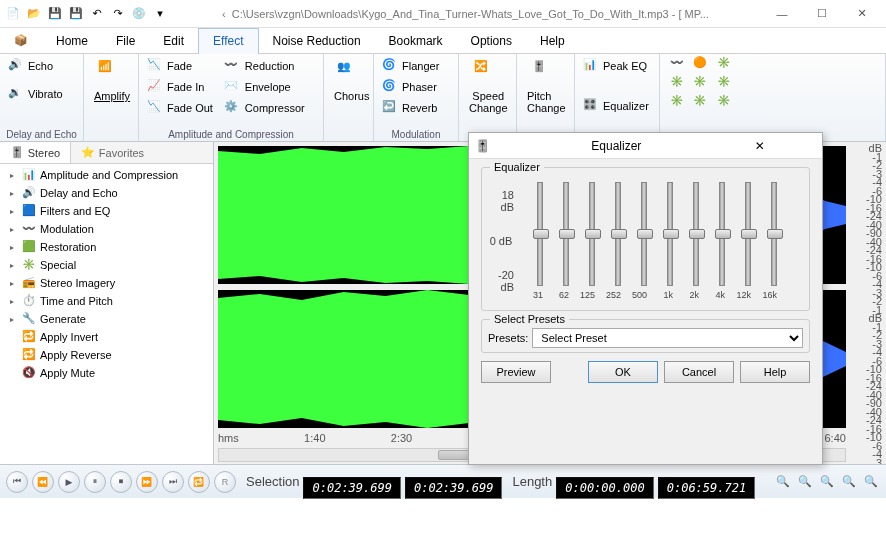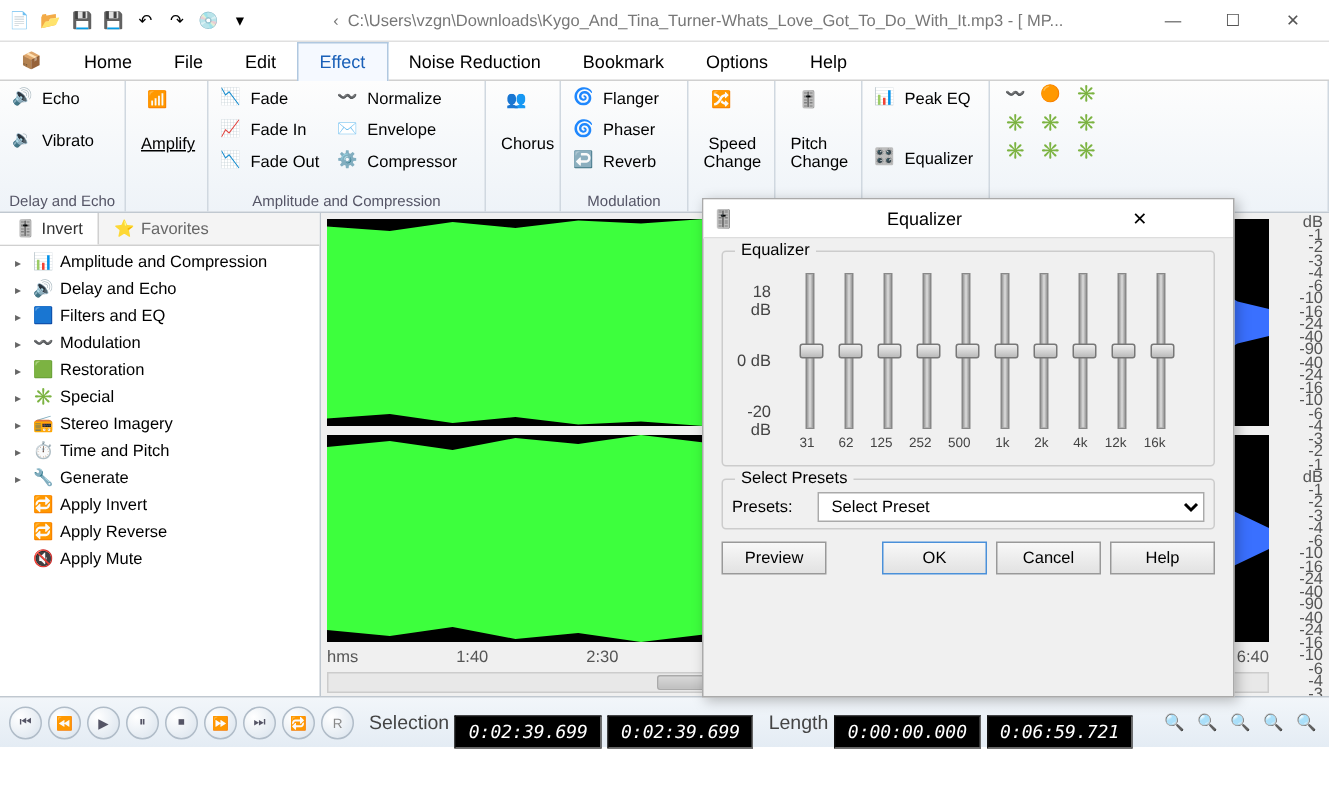--- a/index.html
+++ b/index.html
@@ -59,22 +59,22 @@
   .eq-title span { flex: 1; font-size: 12px; }
   .eq-close { width: 20px; text-align: center; font-size: 14px; }
   .eq-body { padding: 8px 12px; }
   .eq-group { border: 1px solid #ccc; border-radius: 3px; padding: 8px 6px 4px; margin-bottom: 8px; position: relative; background: #f0f0f0; }
   .eq-group-label { position: absolute; top: -7px; left: 8px; background: #f0f0f0; padding: 0 4px; font-size: 11px; }
   .eq-sliders { display: flex; gap: 1px; align-items: center; height: 130px; }
   .eq-band { display: flex; flex-direction: column; align-items: flex-end; width: 26px; }
   .eq-slider-track { width: 6px; height: 104px; background: linear-gradient(90deg,#999,#ddd,#999); border: 1px solid #888; position: relative; margin-bottom: 4px; }
   .eq-slider-thumb { position: absolute; left: -5px; top: 46px; width: 16px; height: 10px; background: linear-gradient(#eee,#bbb); border: 1px solid #777; border-radius: 2px; }
   .eq-band-label { font-size: 9px; color: #444; }
-  .eq-db-labels { display: flex; flex-direction: column; justify-content: space-between; height: 104px; font-size: 9px; color: #444; margin-right: 2px; text-align: right; width: 26px; }
-  .eq-preset-row { display: flex; align-items: center; gap: 17px; }
+  .eq-db-labels { display: flex; flex-direction: column; justify-content: space-between; height: 104px; font-size: 9px; color: #444; margin-right: 2px; text-align: right; width: 26px; align-items: center; }
+  .eq-preset-row { display: flex; align-items: center; gap: 4px; }
   .eq-preset-row select { flex: 1; height: 20px; font-size: 11px; border: 1px solid #aaa; background: #fff; padding: 0 4px; }
   .eq-buttons { display: flex; gap: 6px; justify-content: flex-start; }
   .eq-buttons button { width: 70px; height: 22px; font-size: 11px; border: 1px solid #999; background: linear-gradient(#f8f8f8,#e2e2e2); }
   .eq-buttons button.primary { border: 1px solid #4a90d9; }
   .eq-buttons .spacer { flex: 1; }
   
   
   .transport { display: flex; align-items: center; height: 34px; background: linear-gradient(#f2f6fa,#e4ecf4); border-top: 1px solid #c0c8d0; padding: 0 6px; gap: 4px; }
   .tbtn { width: 22px; height: 22px; border-radius: 11px; border: 1px solid #b0bcc8; background: radial-gradient(circle at 30% 30%, #fff, #d8e2ec); display: flex; align-items: center; justify-content: center; font-size: 9px; color: #556; }
   .sel-label { font-size: 13px; color: #444; margin-left: 6px; }
@@ -162,21 +162,21 @@
             <span>Fade In</span>
           </div>
         <div class="rbtn-sm">
             <span class="ricon">📉</span>
             <span>Fade Out</span>
           </div>
       </div>
       <div class="rcol">
         <div class="rbtn-sm">
             <span class="ricon">〰️</span>
-            <span>Normalize</span>
+            <span>Reduction</span>
           </div>
         <div class="rbtn-sm">
             <span class="ricon">✉️</span>
             <span>Envelope</span>
           </div>
         <div class="rbtn-sm">
             <span class="ricon">⚙️</span>
             <span>Compressor</span>
           </div>
       </div>
@@ -273,21 +273,21 @@
     </div>
     <div class="rgroup-label"></div>
   </div>
 </div>
 
 <div class="main">
   <div class="effects-panel">
     <div class="effects-tabs">
       <div class="etab active">
           <span>🎚️</span>
-          <span>Invert</span>
+          <span>Stereo</span>
         </div>
       <div class="etab">
           <span>⭐</span>
           <span>Favorites</span>
         </div>
     </div>
     <div class="effects-tree" id="tree-host">
         <div class="tree-item">
           <span class="tree-arrow">▸</span>
           <span class="tree-icon">📊</span>

